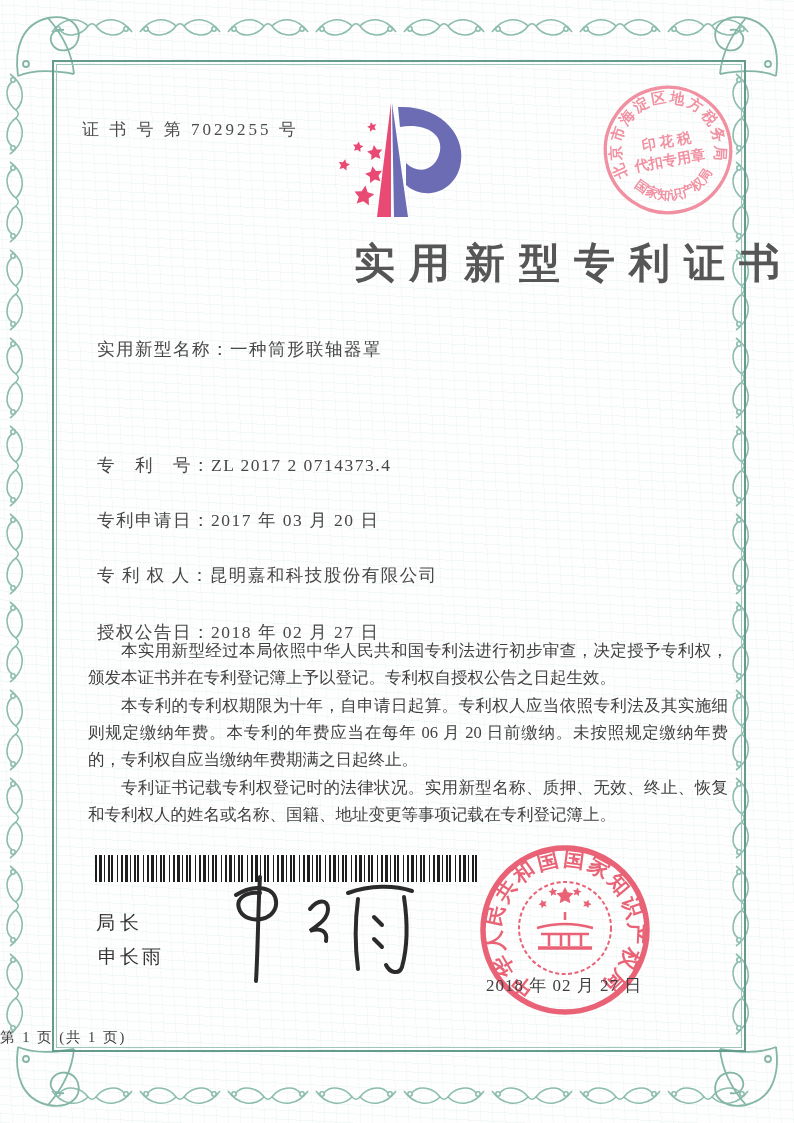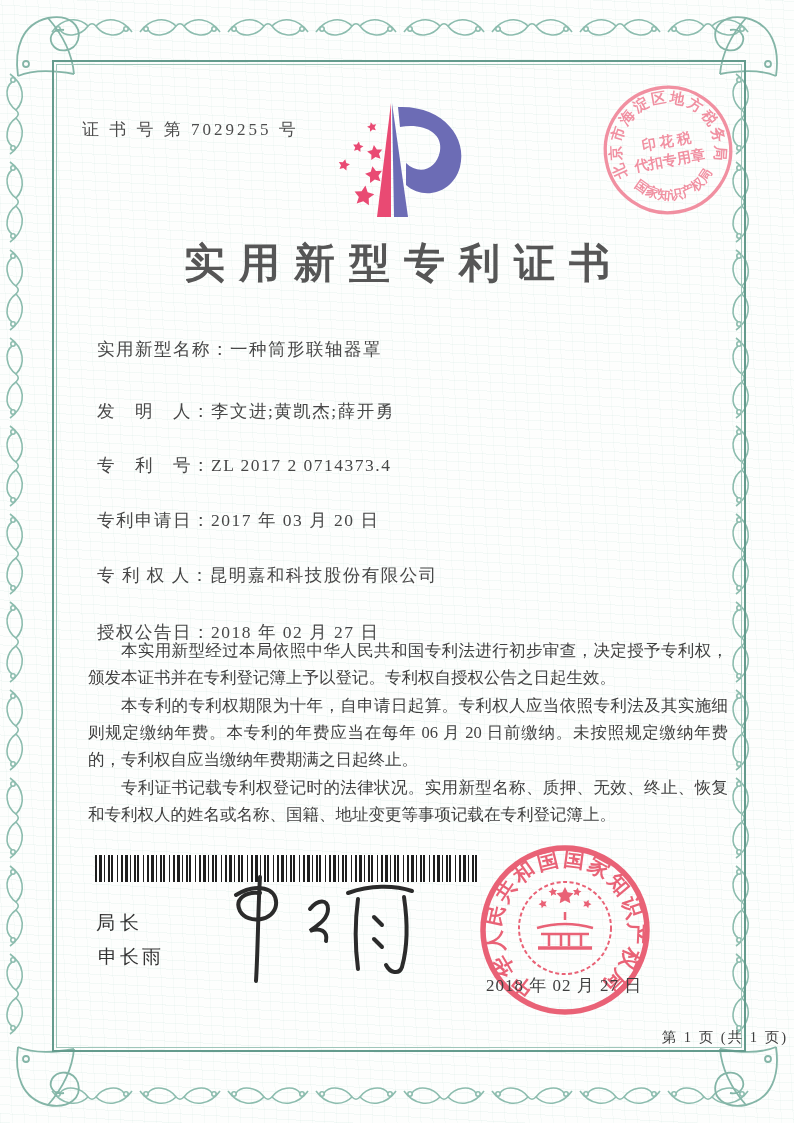--- a/index.html
+++ b/index.html
@@ -11,40 +11,40 @@
       #fdfefd;
     font-family:"Liberation Serif","DejaVu Serif",serif;
     color:#454545;
   }
   .orn-border{position:absolute;left:0;top:0;width:794px;height:1123px;pointer-events:none;}
   .frame{position:absolute;left:52px;top:60px;width:690px;height:988px;border:2px solid #649b8d;}
   .frame::after{content:"";position:absolute;inset:2px;border:1px solid #9fc6ba;}
   .cert-no{position:absolute;left:82px;top:118px;font-size:17px;letter-spacing:3px;color:#4c4c4c;}
   .logo{position:absolute;left:318px;top:95px;width:164px;height:148px;}
   .tax-stamp{position:absolute;left:592px;top:74px;width:152px;height:152px;transform:rotate(-10deg);opacity:.85;}
-  .title{position:absolute;left:0;right:0;top:236px;text-align:center;font-size:41px;font-weight:700;
+  .title{position:absolute;left:0;right:0;top:236px;text-align:right;font-size:41px;font-weight:700;
          letter-spacing:14px;color:#565656;text-indent:14px;}
   .field{position:absolute;left:97px;font-size:17.5px;letter-spacing:1.5px;color:#474747;white-space:nowrap;}
   .f0{top:337px}.f1{top:399px}.f2{top:453px}.f3{top:508px}.f4{top:563px}.f5{top:620px}
   .body-text{position:absolute;left:88px;top:637px;width:640px;font-size:16.5px;line-height:27px;
              text-align:justify;color:#414141;}
   .body-text p{margin:0 0 1px 0;text-indent:2em;}
   .barcode{position:absolute;left:95px;top:855px;width:386px;height:27px;
     background:repeating-linear-gradient(90deg,
       #1f1f1f 0 2px,#fff 2px 4px,#1f1f1f 4px 7px,#fff 7px 9px,#1f1f1f 9px 10px,#fff 10px 13px,
       #1f1f1f 13px 15px,#fff 15px 16px,#1f1f1f 16px 18px,#fff 18px 22px,#1f1f1f 22px 23px,#fff 23px 26px);}
   .sign-title{position:absolute;left:96px;top:910px;font-size:19px;letter-spacing:5px;color:#333;
               font-family:"Liberation Sans","DejaVu Sans",sans-serif;}
   .sign-name{position:absolute;left:98px;top:944px;font-size:19px;letter-spacing:3px;color:#333;
              font-family:"Liberation Sans","DejaVu Sans",sans-serif;}
   .signature{position:absolute;left:198px;top:868px;width:240px;height:122px;}
   .office-seal{position:absolute;left:475px;top:840px;width:180px;height:180px;opacity:.92;}
   .seal-date{position:absolute;left:486px;top:974px;font-size:17px;letter-spacing:1px;color:#3f3f3f;
              z-index:5;white-space:nowrap;}
-  .page-footer{position:absolute;left:0;right:6px;top:1028px;text-align:right;font-size:14.5px;
+  .page-footer{position:absolute;left:0;right:0;top:1028px;text-align:left;font-size:14.5px;
                letter-spacing:2px;color:#3e3e3e;}
 </style>
 </head>
 <body>
 
 <div class="page">
 
   <svg class="orn-border" viewBox="0 0 794 1123" xmlns="http://www.w3.org/2000/svg">
     <defs>
       <g id="scrollTile" stroke="#8cbcae" fill="none" stroke-width="1.6">
@@ -148,21 +148,20 @@
     <text x="80" y="76" font-size="15" fill="#ef7d92" font-weight="bold" text-anchor="middle">印 花 税</text>
     <text x="80" y="96" font-size="15" fill="#ef7d92" font-weight="bold" text-anchor="middle">代扣专用章</text>
     <text font-size="13.5" fill="#ef7d92" font-weight="bold">
       <textPath href="#taxArcBottom" startOffset="2" textLength="96">国家知识产权局</textPath>
     </text>
   </svg>
 
   <div class="title">实用新型专利证书</div>
 
   <div class="field f0"><span>实用新型名称：</span><span>一种筒形联轴器罩</span></div>
-  <div class="field f1"><span>发　明　人：</span><span>李文进;黄凯杰;薛开勇</span></div>
   <div class="field f2"><span>专　利　号：</span><span>ZL 2017 2 0714373.4</span></div>
   <div class="field f3"><span>专利申请日：</span><span>2017 年 03 月 20 日</span></div>
   <div class="field f4"><span>专 利 权 人：</span><span>昆明嘉和科技股份有限公司</span></div>
   <div class="field f5"><span>授权公告日：</span><span>2018 年 02 月 27 日</span></div>
 
   <div class="body-text">
     <p>本实用新型经过本局依照中华人民共和国专利法进行初步审查，决定授予专利权，颁发本证书并在专利登记簿上予以登记。专利权自授权公告之日起生效。</p>
     <p>本专利的专利权期限为十年，自申请日起算。专利权人应当依照专利法及其实施细则规定缴纳年费。本专利的年费应当在每年 06 月 20 日前缴纳。未按照规定缴纳年费的，专利权自应当缴纳年费期满之日起终止。</p>
     <p>专利证书记载专利权登记时的法律状况。实用新型名称、质押、无效、终止、恢复和专利权人的姓名或名称、国籍、地址变更等事项记载在专利登记簿上。</p>
   </div>

